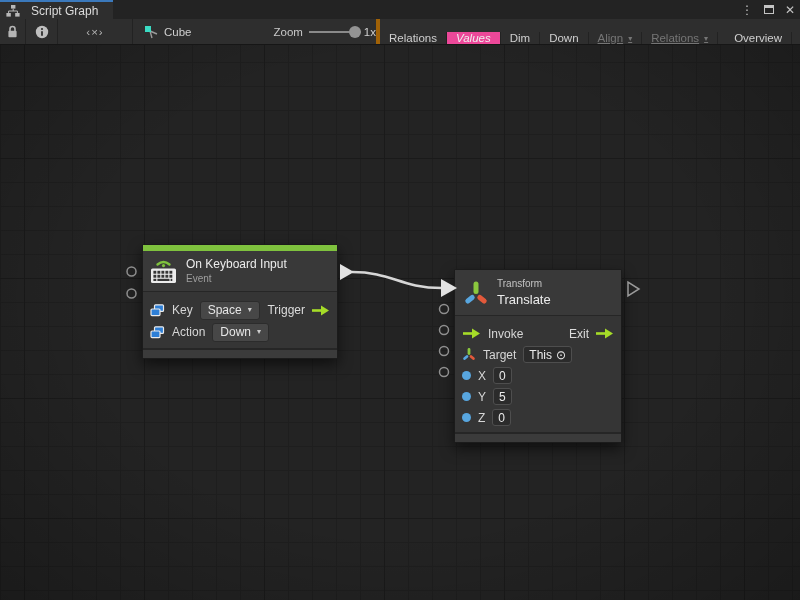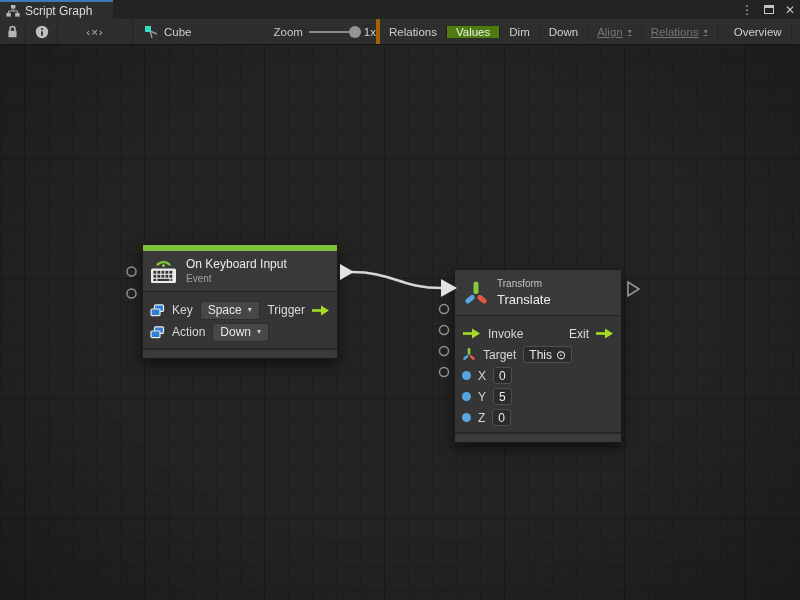--- a/index.html
+++ b/index.html
@@ -2,41 +2,41 @@
 <html><head>
 <meta charset="utf-8">
 <style>
   * { box-sizing: border-box; margin: 0; padding: 0; }
   html,body { width:800px; height:600px; overflow:hidden; background:#222;
     font-family:"Liberation Sans", sans-serif; -webkit-font-smoothing:antialiased; }
 
   
   .titlebar { position:absolute; top:0; left:0; width:800px; height:19px; background:#232323; }
   .tab { position:absolute; left:0; top:0; width:113px; height:19px; background:#2e2e2e;
-    border-top:2px solid #3b79bc; display:flex; align-items:center; gap:5px; padding-left:6px;
+    border-top:2px solid #3b79bc; display:flex; align-items:center; gap:11px; padding-left:6px;
     color:#dcdcdc; font-size:12px; }
   .win-controls { position:absolute; right:5px; top:0; height:19px; display:flex; align-items:center; gap:11px; color:#c4c4c4; }
   .win-controls .glyph { font-size:12px; line-height:1; cursor:default; }
   .max-box { width:10px; height:9px; border:1px solid #c4c4c4; border-top:3px solid #c4c4c4; }
 
   
   .toolbar { position:absolute; top:19px; left:0; width:800px; height:26px; background:#2e2e2e;
     border-bottom:1px solid #161616; display:flex; align-items:stretch; font-size:11.5px; color:#cfcfcf; }
   .tseg { display:flex; align-items:center; justify-content:center; border-right:1px solid #222; }
   .tseg.lock { width:26px; } .tseg.info { width:32px; } .tseg.code { width:75px; color:#b5b5b5; letter-spacing:1px; }
   .graphzone { width:247px; border-right:4px solid #a16207; display:flex; align-items:center; }
   .graphzone .owner { display:flex; align-items:center; gap:5px; margin-left:11px; }
   .graphzone .zlabel { margin-left:82px; color:#c9c9c9; }
   .slider { position:relative; width:52px; height:14px; margin-left:6px; }
   .slider .track { position:absolute; top:6.5px; left:0; width:52px; height:1.5px; background:#8a8a8a; }
   .slider .handle { position:absolute; top:1px; left:40px; width:12px; height:12px; border-radius:50%; background:#939393; }
   .zval { margin-left:7px; }
-  .tbuttons { display:flex; align-items:center; flex:1; }
+  .tbuttons { display:flex; align-items:flex-end; flex:1; }
   .tbtn { display:flex; align-items:center; padding:0 9px; border-right:1px solid #222; white-space:nowrap; }
-  .tbtn.active { background:#4d7c0f; color:#efefef; }
+  .tbtn.active { background:#ec4899; color:#efefef;font-style:italic; }
   .tbtn.disabled { color:#757575;text-decoration:underline; }
   .caret { font-size:8px; margin-left:5px; }
   .tgap { width:7px; border-right:1px solid #222; background:#2a2a2a; }
 
   
   .canvas { position:absolute; top:45px; left:0; width:800px; height:555px; background-color:#232323;
     background-image:
       linear-gradient(#1a1a1a 1px, transparent 1px),
       linear-gradient(90deg, #1a1a1a 1px, transparent 1px),
       linear-gradient(#1e1e1e 1px, transparent 1px),

